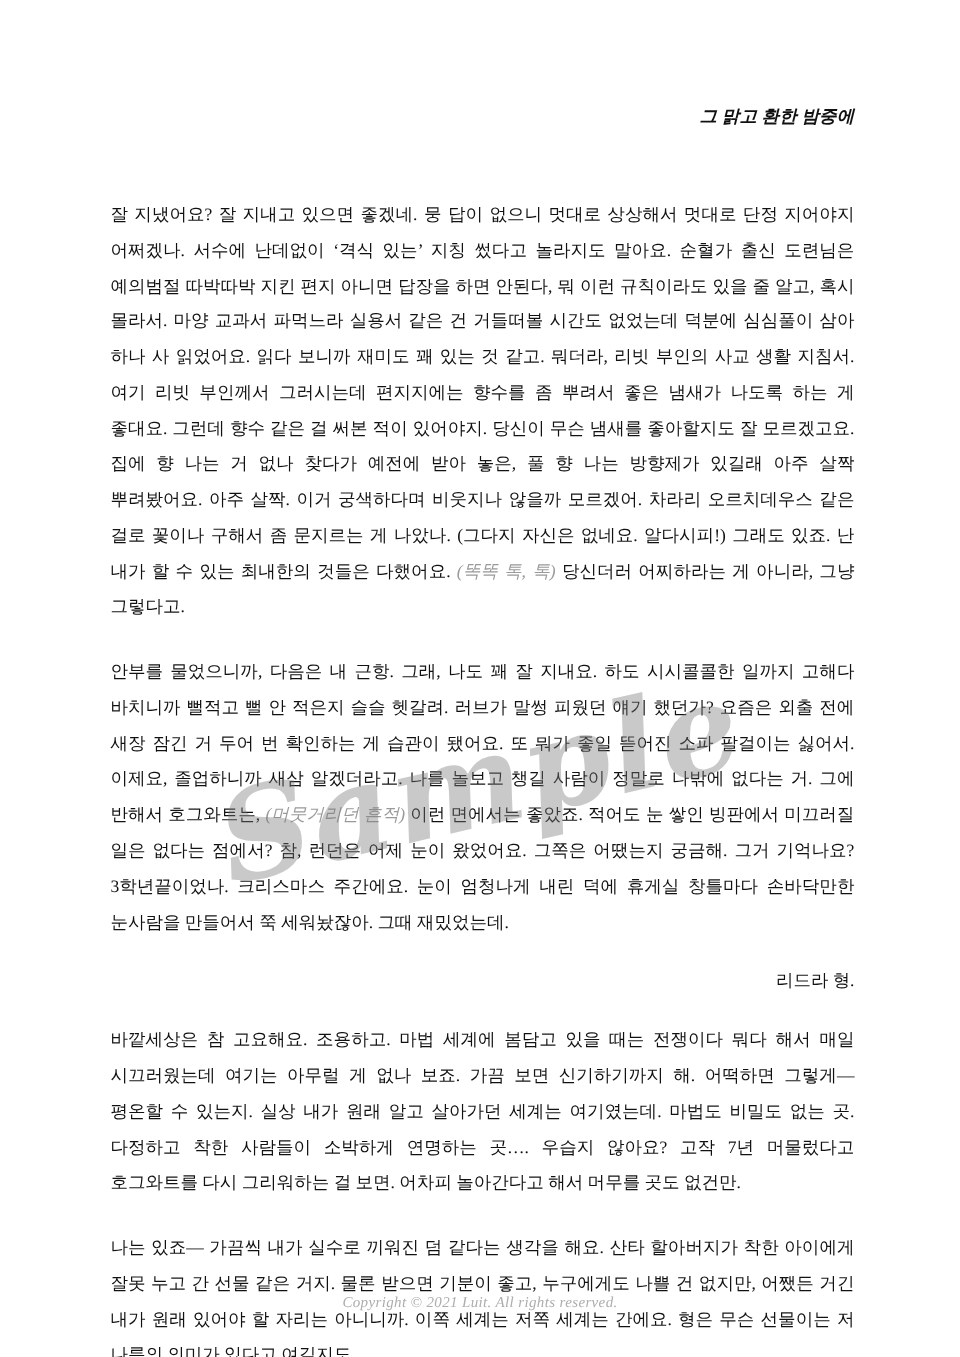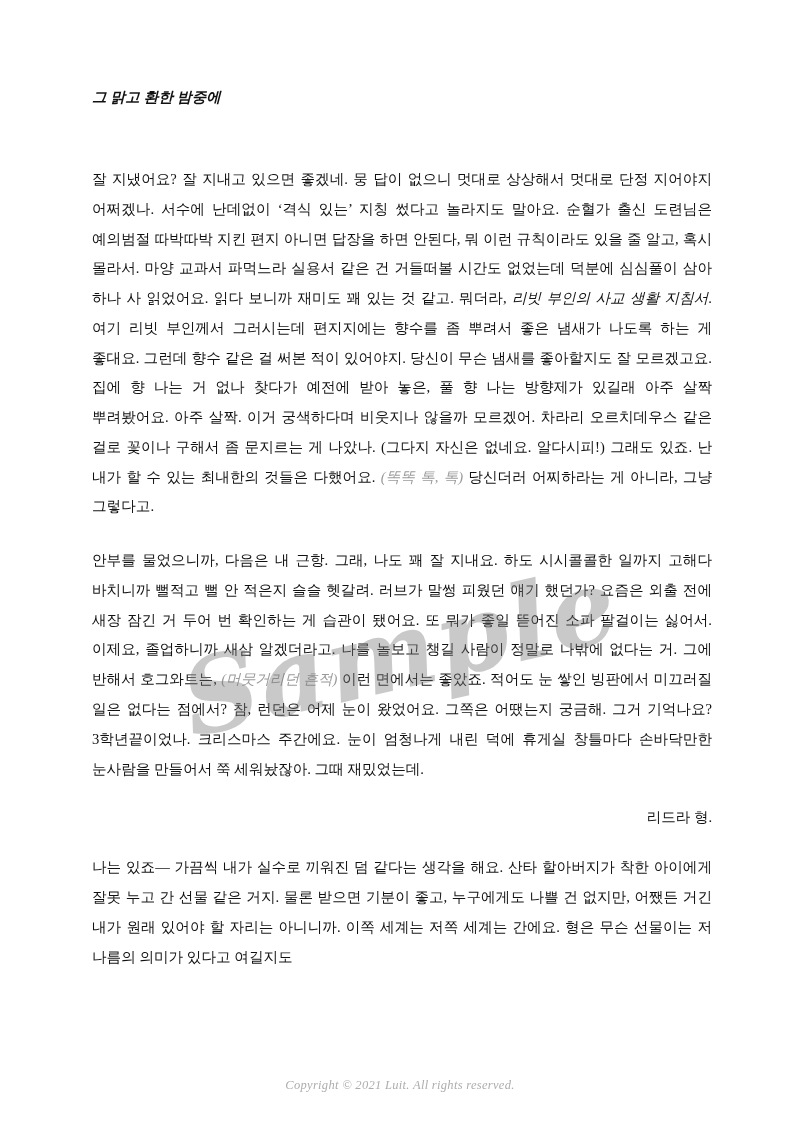--- a/index.html
+++ b/index.html
@@ -25,39 +25,39 @@
     top: 88px;
     width: 620px;
   }
   .doc-title {
     font-style: italic;
     font-weight: bold;
     font-size: 14.5px;
     letter-spacing: 0.2px;
     margin: 0 0 58px 0;
     color: #111111;
+    text-align: right;
   }
   .salutation {
     font-size: 14.5px;
     margin: 0 0 26px 0;
     color: #111111;
   }
   p.body-par {
     font-size: 14.6px;
     line-height: 2.04;
     margin: 0 0 24px 0;
     text-align: justify;
     color: #111111;
     word-break: keep-all;
   }
   p.body-par.tight {
     margin-bottom: 22px;
   }
   .it {
-    font-style: italic;
   }
   .par-note {
     font-size: 14.2px;
     font-style: italic;
     color: #8d8d8d;
     margin: 0 0 24px 0;
   }
   .par-inline-note {
     font-style: italic;
     color: #9a9a9a;
@@ -106,20 +106,21 @@
     <div class="doc-title">그 맑고 환한 밤중에</div>
 
 
     <p class="body-par"><span>잘 지냈어요? 잘 지내고 있으면 좋겠네. 뭉 답이 없으니 멋대로 상상해서 멋대로 단정 지어야지 어쩌겠나. 서수에 난데없이 ‘격식 있는’ 지칭 썼다고 놀라지도 말아요. 순혈가 출신 도련님은 예의범절 따박따박 지킨 편지 아니면 답장을 하면 안된다, 뭐 이런 규칙이라도 있을 줄 알고, 혹시 몰라서. 마양 교과서 파먹느라 실용서 같은 건 거들떠볼 시간도 없었는데 덕분에 심심풀이 삼아 하나 사 읽었어요. 읽다 보니까 재미도 꽤 있는 것 같고. 뭐더라, </span><span class="it">리빗 부인의 사교 생활 지침서</span><span>. 여기 리빗 부인께서 그러시는데 편지지에는 향수를 좀 뿌려서 좋은 냄새가 나도록 하는 게 좋대요. 그런데 향수 같은 걸 써본 적이 있어야지. 당신이 무슨 냄새를 좋아할지도 잘 모르겠고요. 집에 향 나는 거 없나 찾다가 예전에 받아 놓은, 풀 향 나는 방향제가 있길래 아주 살짝 뿌려봤어요. 아주 살짝. 이거 궁색하다며 비웃지나 않을까 모르겠어. 차라리 오르치데우스 같은 걸로 꽃이나 구해서 좀 문지르는 게 나았나. (그다지 자신은 없네요. 알다시피!) 그래도 있죠. 난 내가 할 수 있는 최내한의 것들은 다했어요. </span><span class="par-inline-note">(똑똑 톡, 톡)</span><span> 당신더러 어찌하라는 게 아니라, 그냥 그렇다고.</span></p>
 
     <p class="body-par"><span>안부를 물었으니까, 다음은 내 근항. 그래, 나도 꽤 잘 지내요. 하도 시시콜콜한 일까지 고해다 바치니까 뻘적고 뻘 안 적은지 슬슬 헷갈려. 러브가 말썽 피웠던 얘기 했던가? 요즘은 외출 전에 새장 잠긴 거 두어 번 확인하는 게 습관이 됐어요. 또 뭐가 좋일 뜯어진 소파 팔걸이는 싫어서. 이제요, 졸업하니까 새삼 알겠더라고. 나를 놀보고 챙길 사람이 정말로 나밖에 없다는 거. 그에 반해서 호그와트는, </span><span class="par-inline-note">(머뭇거리던 흔적)</span><span> 이런 면에서는 좋았죠. 적어도 눈 쌓인 빙판에서 미끄러질 일은 없다는 점에서? 참, 런던은 어제 눈이 왔었어요. 그쪽은 어땠는지 궁금해. 그거 기억나요? 3학년끝이었나. 크리스마스 주간에요. 눈이 엄청나게 내린 덕에 휴게실 창틀마다 손바닥만한 눈사람을 만들어서 쭉 세워놨잖아. 그때 재밌었는데.</span></p>
 
 
     <div class="sig-line">리드라 형.</div>
 
+    <p class="body-par">바깥세상은 참 고요해요. 조용하고. 마법 세계에 봄담고 있을 때는 전쟁이다 뭐다 해서 매일 시끄러웠는데 여기는 아무럴 게 없나 보죠. 가끔 보면 신기하기까지 해. 어떡하면 그렇게― 평온할 수 있는지. 실상 내가 원래 알고 살아가던 세계는 여기였는데. 마법도 비밀도 없는 곳. 다정하고 착한 사람들이 소박하게 연명하는 곳…. 우습지 않아요? 고작 7년 머물렀다고 호그와트를 다시 그리워하는 걸 보면. 어차피 놀아간다고 해서 머무를 곳도 없건만.</p>
 
     <p class="body-par tight">나는 있죠― 가끔씩 내가 실수로 끼워진 덤 같다는 생각을 해요. 산타 할아버지가 착한 아이에게 잘못 누고 간 선물 같은 거지. 물론 받으면 기분이 좋고, 누구에게도 나쁠 건 없지만, 어쨌든 거긴 내가 원래 있어야 할 자리는 아니니까. 이쪽 세계는 저쪽 세계는 간에요. 형은 무슨 선물이는 저 나름의 의미가 있다고 여길지도</p>
 
   </div>
 
   <div class="watermark">Sample</div>
 
   <div class="footer">Copyright © 2021 Luit. All rights reserved.</div>
 
 </div>

